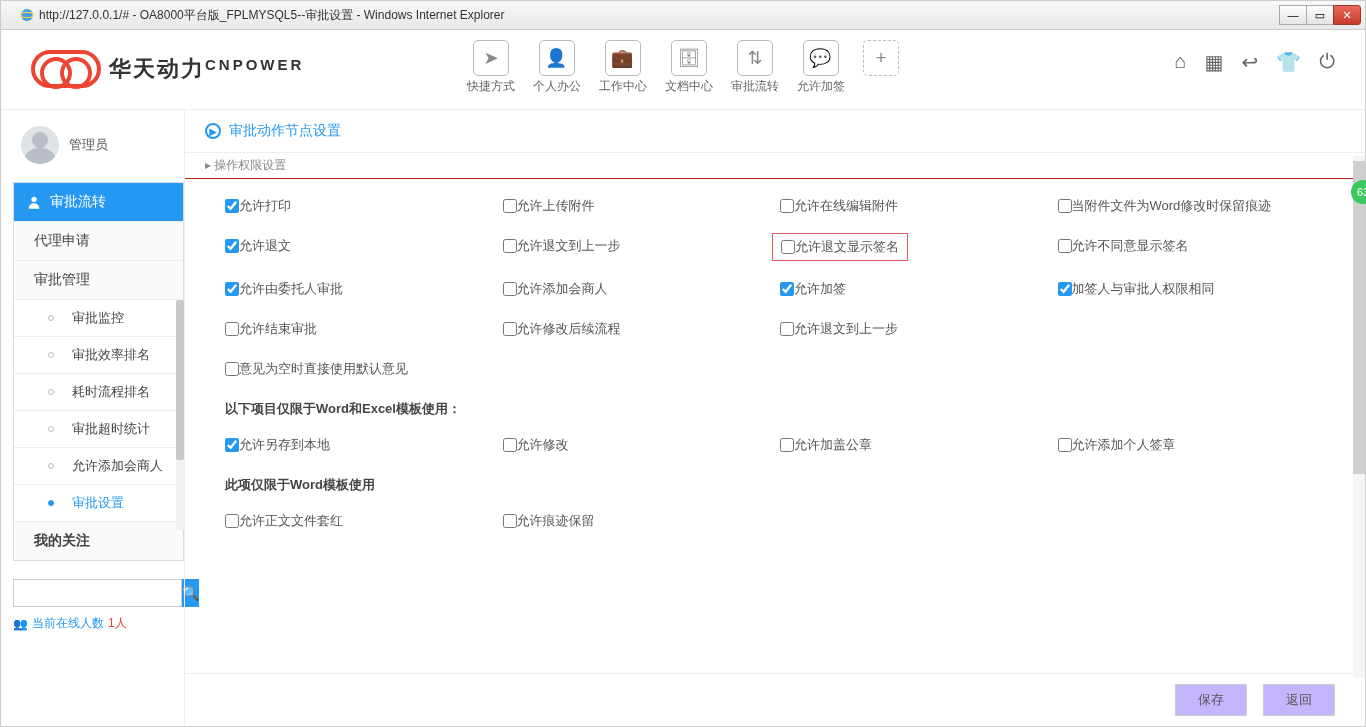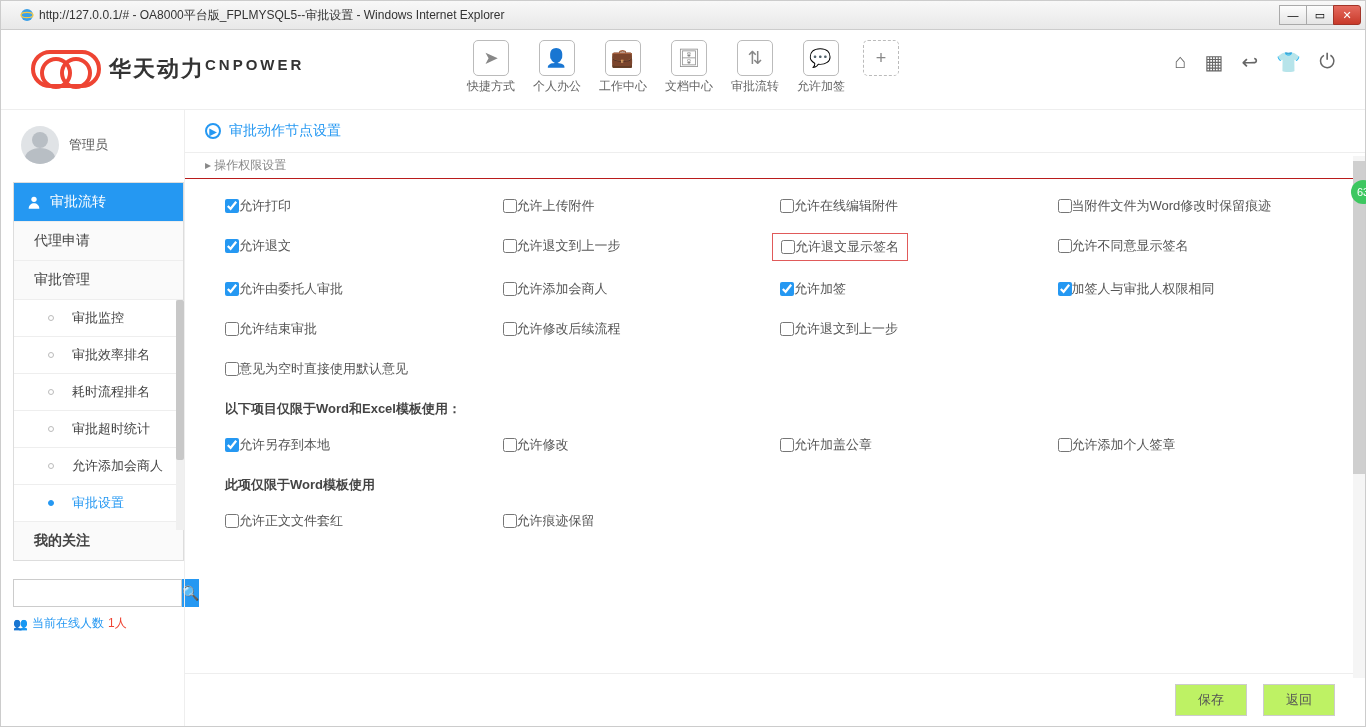--- a/index.html
+++ b/index.html
@@ -66,21 +66,21 @@
 
 .content { flex:1; overflow:auto; padding:18px 30px 10px 40px; }
 .row { display:flex; margin-bottom:22px; }
 .col { flex:1; min-width:200px; }
 .chk { display:flex; align-items:center; gap:0; font-size:13px; color:#555; }
 .chk input { width:14px; height:14px; accent-color:#2598f2; }
 .boxed { border:1px solid #e05a5a; padding:4px 8px; margin:-4px 0 -4px -8px; display:inline-flex; }
 .section-label { font-size:13px; color:#444; font-weight:bold; margin:6px 0 18px 0; }
 
 .footer { padding:10px 30px; display:flex; justify-content:flex-end; gap:16px; border-top:1px solid #eee; }
-.btn { min-width:72px; padding:6px 18px; border:1px solid #ccc; background:#bef264; font-size:13px; color:#555; cursor:pointer; }
+.btn { min-width:72px; padding:6px 18px; border:1px solid #ccc; background:#c4b5fd; font-size:13px; color:#555; cursor:pointer; }
 
 .right-scroll { position:absolute; right:0; top:46px; bottom:48px; width:12px; background:#f5f5f5; }
 .right-scroll .thumb { width:100%; height:60%; background:#cfcfcf; margin-top:40%; }
 
 .badge { position:absolute; right:-10px; top:150px; width:24px; height:24px; background:#3dc760; border-radius:50%; color:#fff; font-size:11px; display:flex; align-items:center; justify-content:center; }
 </style>
 </head>
 <body>
 
 <div class="titlebar">

